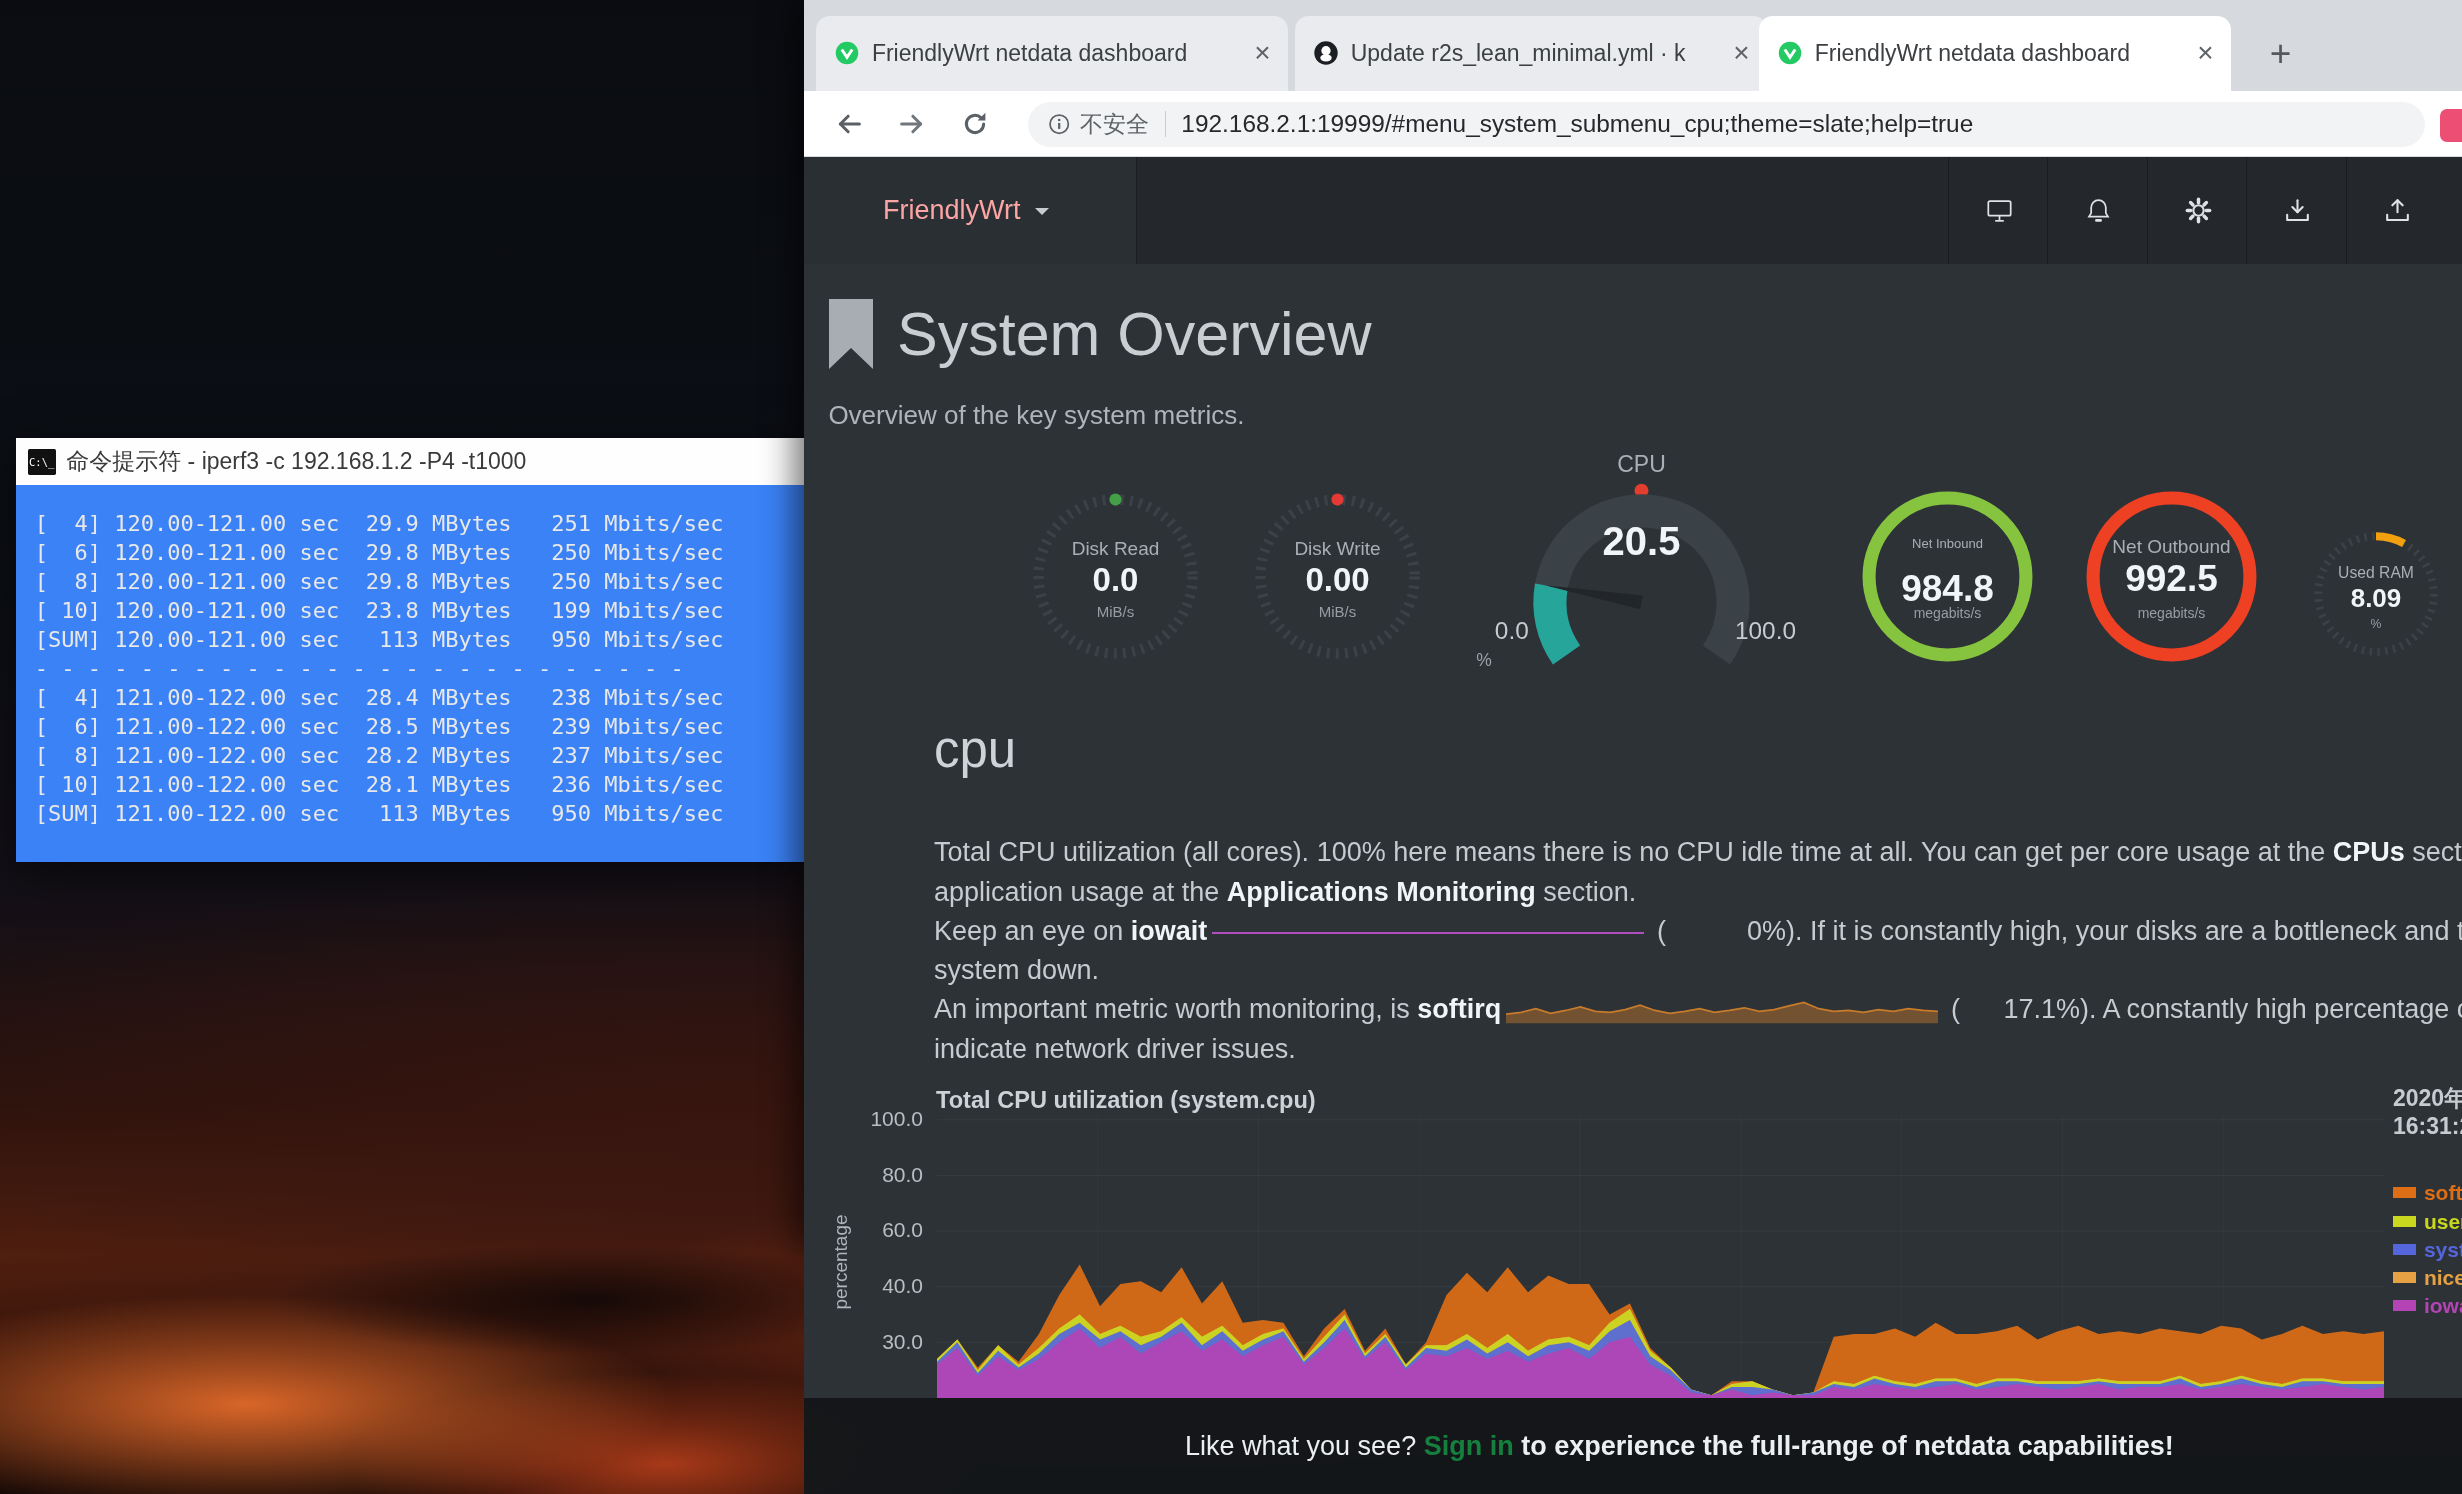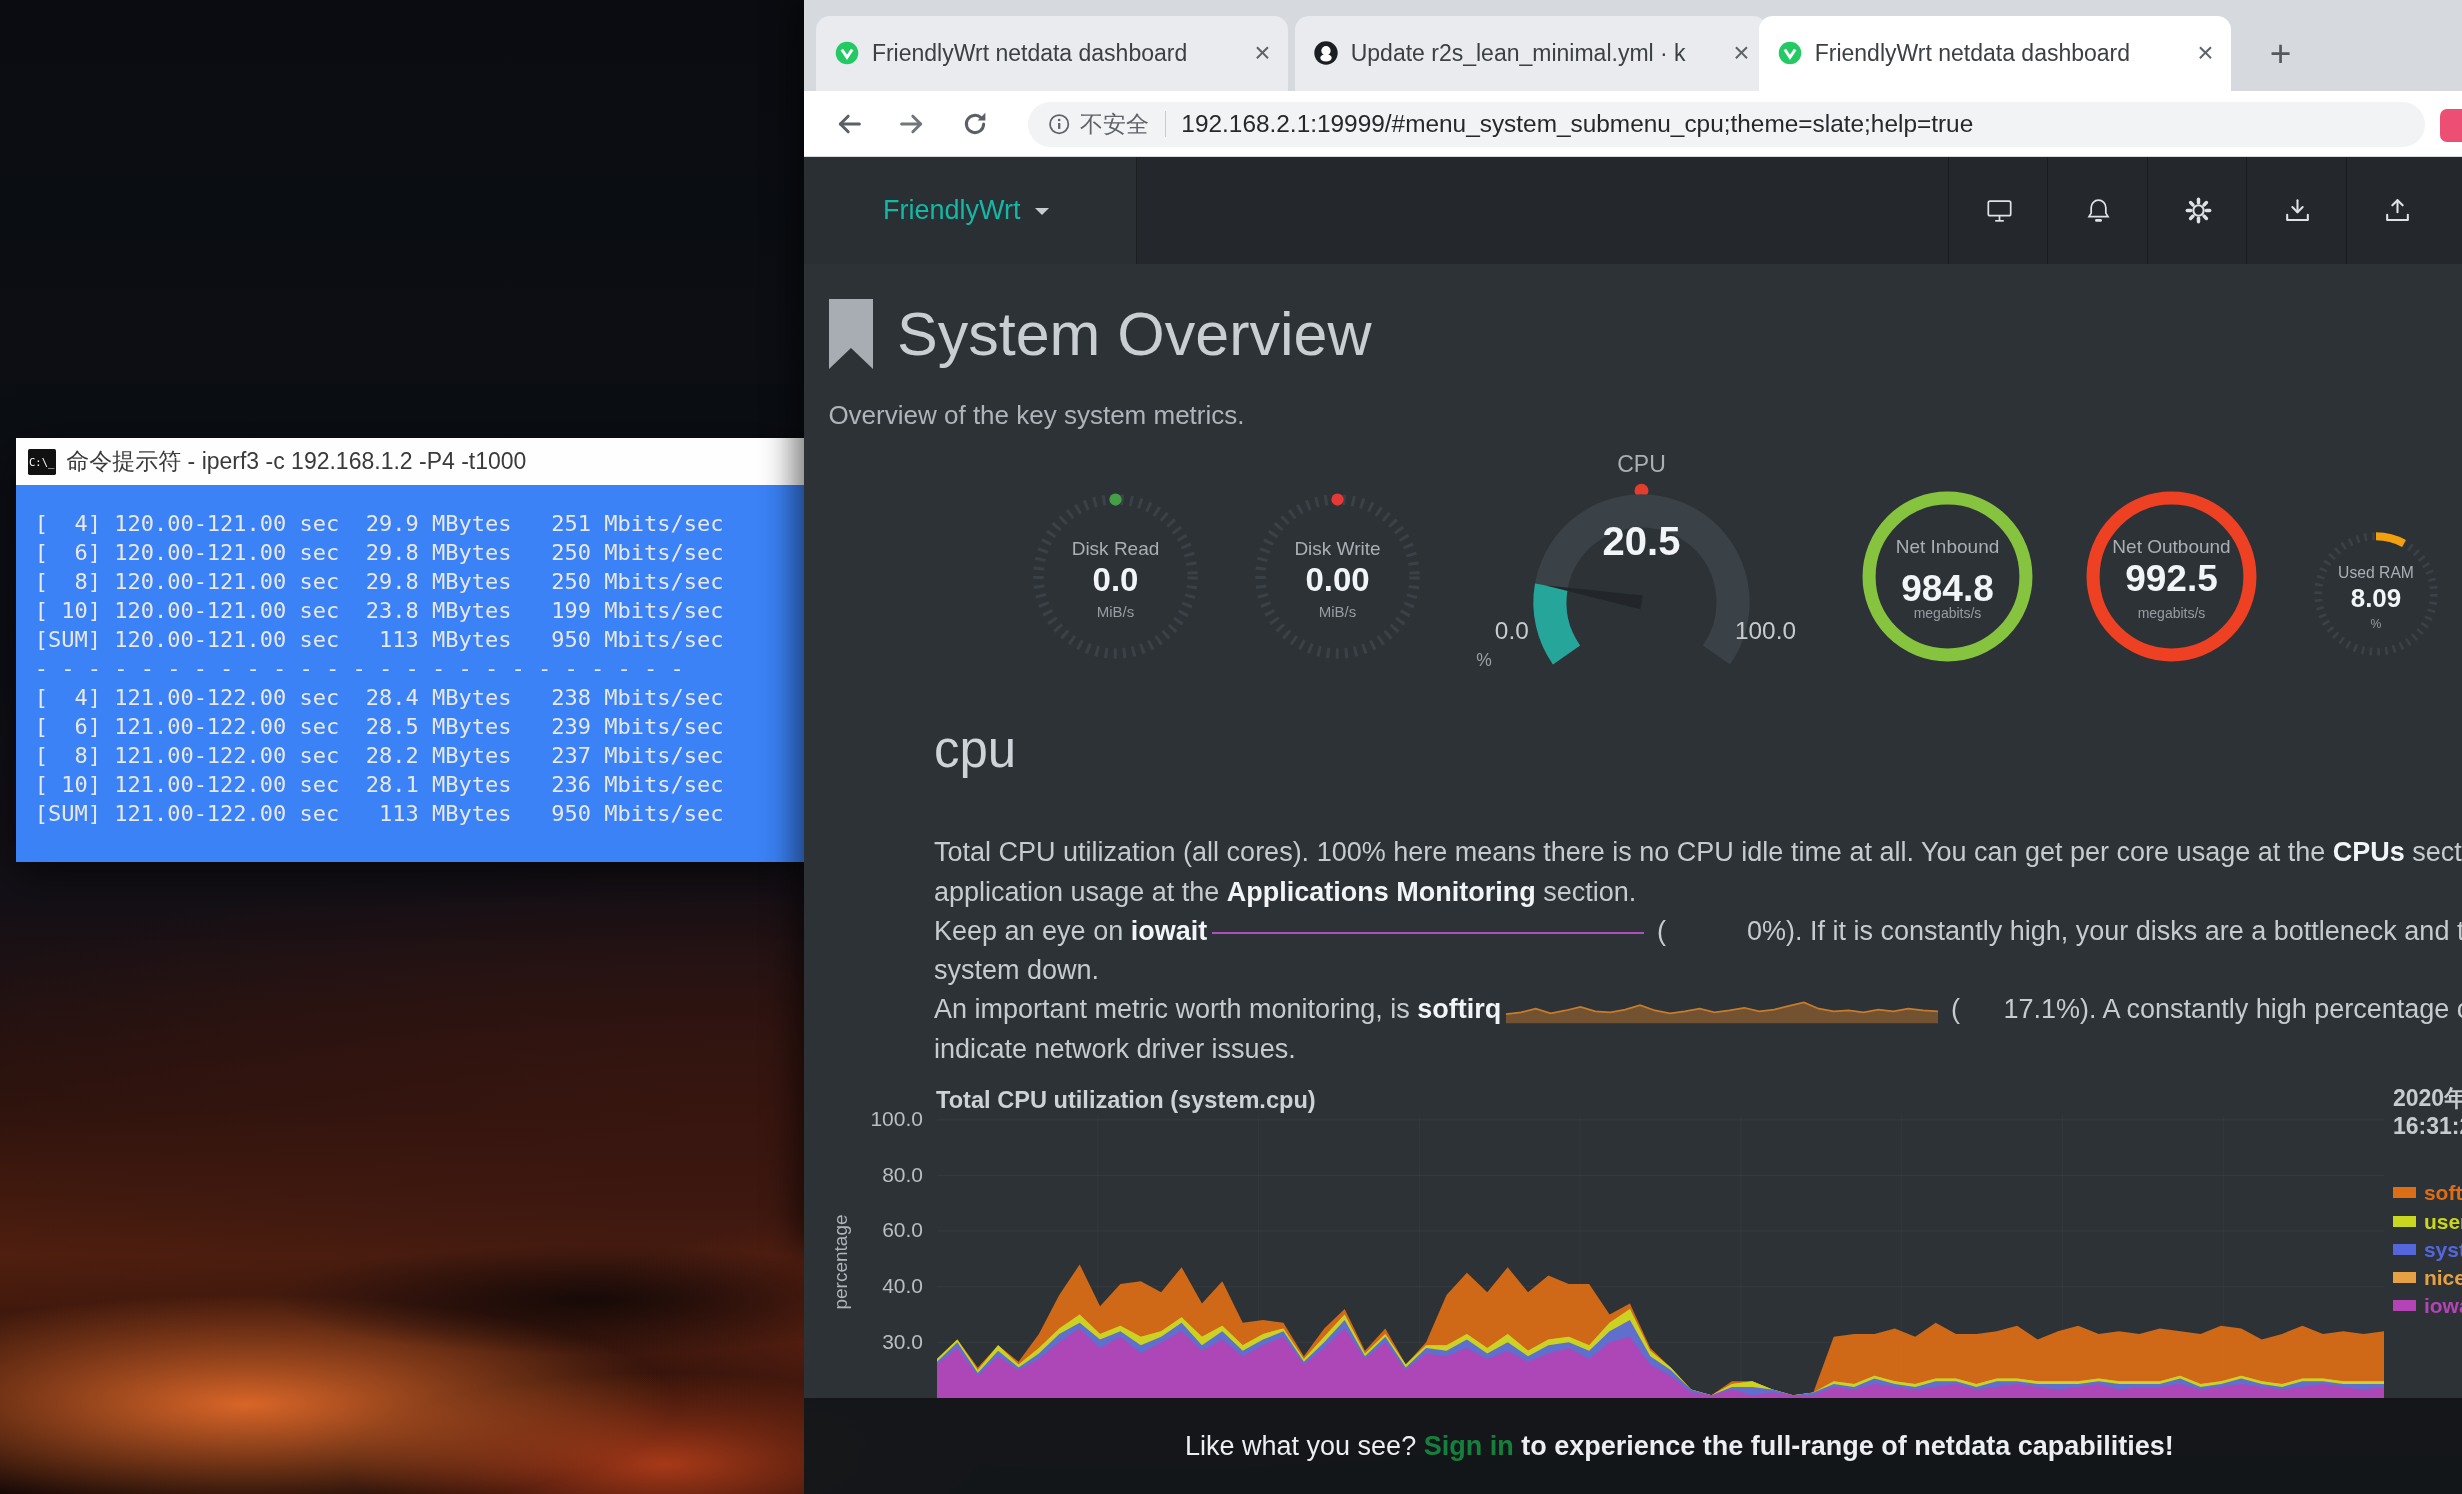--- a/index.html
+++ b/index.html
@@ -33,21 +33,21 @@
   .toolbar{position:absolute;left:0;top:91px;width:1658px;height:66px;background:#FFFFFF;border-bottom:0.9px solid #D8DBDE;box-sizing:border-box;}
   .navicon{position:absolute;top:14px;width:38px;height:38px;}
   .addr{position:absolute;left:224px;top:10.5px;width:1397px;height:45px;background:#F1F3F4;border-radius:23px;display:flex;align-items:center;}
   .addr-sec{font-size:23px;color:#5F6368;margin-left:8.7px;white-space:nowrap;}
   .addr-sep{width:0.9px;height:26px;background:#C9CCD0;margin:0 15.7px;}
   .addr-url{font-size:24.4px;color:#26282B;white-space:nowrap;overflow:hidden;}
   .ext-ico{position:absolute;right:-10.5px;top:17.5px;width:33px;height:33px;border-radius:7px;background:#EC4E74;}
   
   .ndbar{position:absolute;left:0;top:157px;width:1658px;height:107px;background:#24282C;}
   .brandcell{position:absolute;left:0;top:0;width:332px;height:107px;background:#2A2F33;border-right:0.9px solid #1C1F22;}
-  .brand{position:absolute;left:79px;top:0;height:107px;line-height:107px;color:#14b8a6;font-size:27px;white-space:nowrap;}
+  .brand{position:absolute;left:79px;top:0;height:107px;line-height:107px;color:#fca5a5;font-size:27px;white-space:nowrap;}
   .caret{display:inline-block;margin-left:14px;border-left:7px solid transparent;border-right:7px solid transparent;border-top:7.9px solid #C7CCD1;vertical-align:middle;}
   .ncell{position:absolute;top:0;width:100px;height:107px;border-left:0.9px solid rgba(0,0,0,.3);display:flex;align-items:center;justify-content:center;}
   .content{position:absolute;left:0;top:264px;width:1658px;height:1134px;background:#2D3237;overflow:hidden;}
   .bookmark{position:absolute;left:25px;top:35px;width:44px;height:70px;background:#A7ADB3;clip-path:polygon(0 0,100% 0,100% 100%,50% 70%,0 100%);}
   .pgtitle{position:absolute;left:93px;top:35px;font-size:61px;color:#C9CED3;white-space:nowrap;}
   .pgsub{position:absolute;left:24.4px;top:136px;font-size:26px;color:#AEB4BA;white-space:nowrap;}
   .gauge-box{position:absolute;overflow:visible;}
   .gz-label{position:absolute;left:0;width:100%;text-align:center;color:#A9AFB5;}
   .gz-value{position:absolute;left:0;width:100%;text-align:center;color:#F2F5F7;font-weight:bold;}
   .gz-units{position:absolute;left:0;width:100%;text-align:center;color:#979DA3;}
@@ -248,21 +248,21 @@
         <div class="gz-value" style="top:68px;font-size:40px;">20.5</div>
         <div class="abs" style="left:-8.7px;top:166px;width:79px;text-align:center;font-size:24.4px;color:#C6CBD0;">0.0</div>
         <div class="abs" style="left:245px;top:166px;width:79px;text-align:center;font-size:24.4px;color:#C6CBD0;">100.0</div>
         <div class="abs" style="left:-23px;top:199px;width:52px;text-align:center;font-size:17.5px;color:#9AA0A5;">%</div>
       </div>
 
       <div class="gauge-box" style="left:1052px;top:221px;width:183px;height:183px;">
         <svg width="183" height="183" viewBox="0 0 210 210">
             <circle cx="105" cy="105" r="90" fill="none" stroke-width="15" stroke="#86C440"></circle>
           </svg>
-        <div class="gz-label" style="top:51px;font-size:19px;">Net Inbound</div>
+        <div class="gz-label" style="top:51px;font-size:13px;">Net Inbound</div>
         <div class="gz-value" style="top:83px;font-size:37px;">984.8</div>
         <div class="gz-units" style="top:120px;font-size:14px;">megabits/s</div>
       </div>
 
       <div class="gauge-box" style="left:1276px;top:221px;width:183px;height:183px;">
         <svg width="183" height="183" viewBox="0 0 210 210">
             <circle cx="105" cy="105" r="90" fill="none" stroke-width="15" stroke="#EE4023"></circle>
           </svg>
         <div class="gz-label" style="top:51px;font-size:19px;">Net Outbound</div>
         <div class="gz-value" style="top:73px;font-size:37px;">992.5</div>

